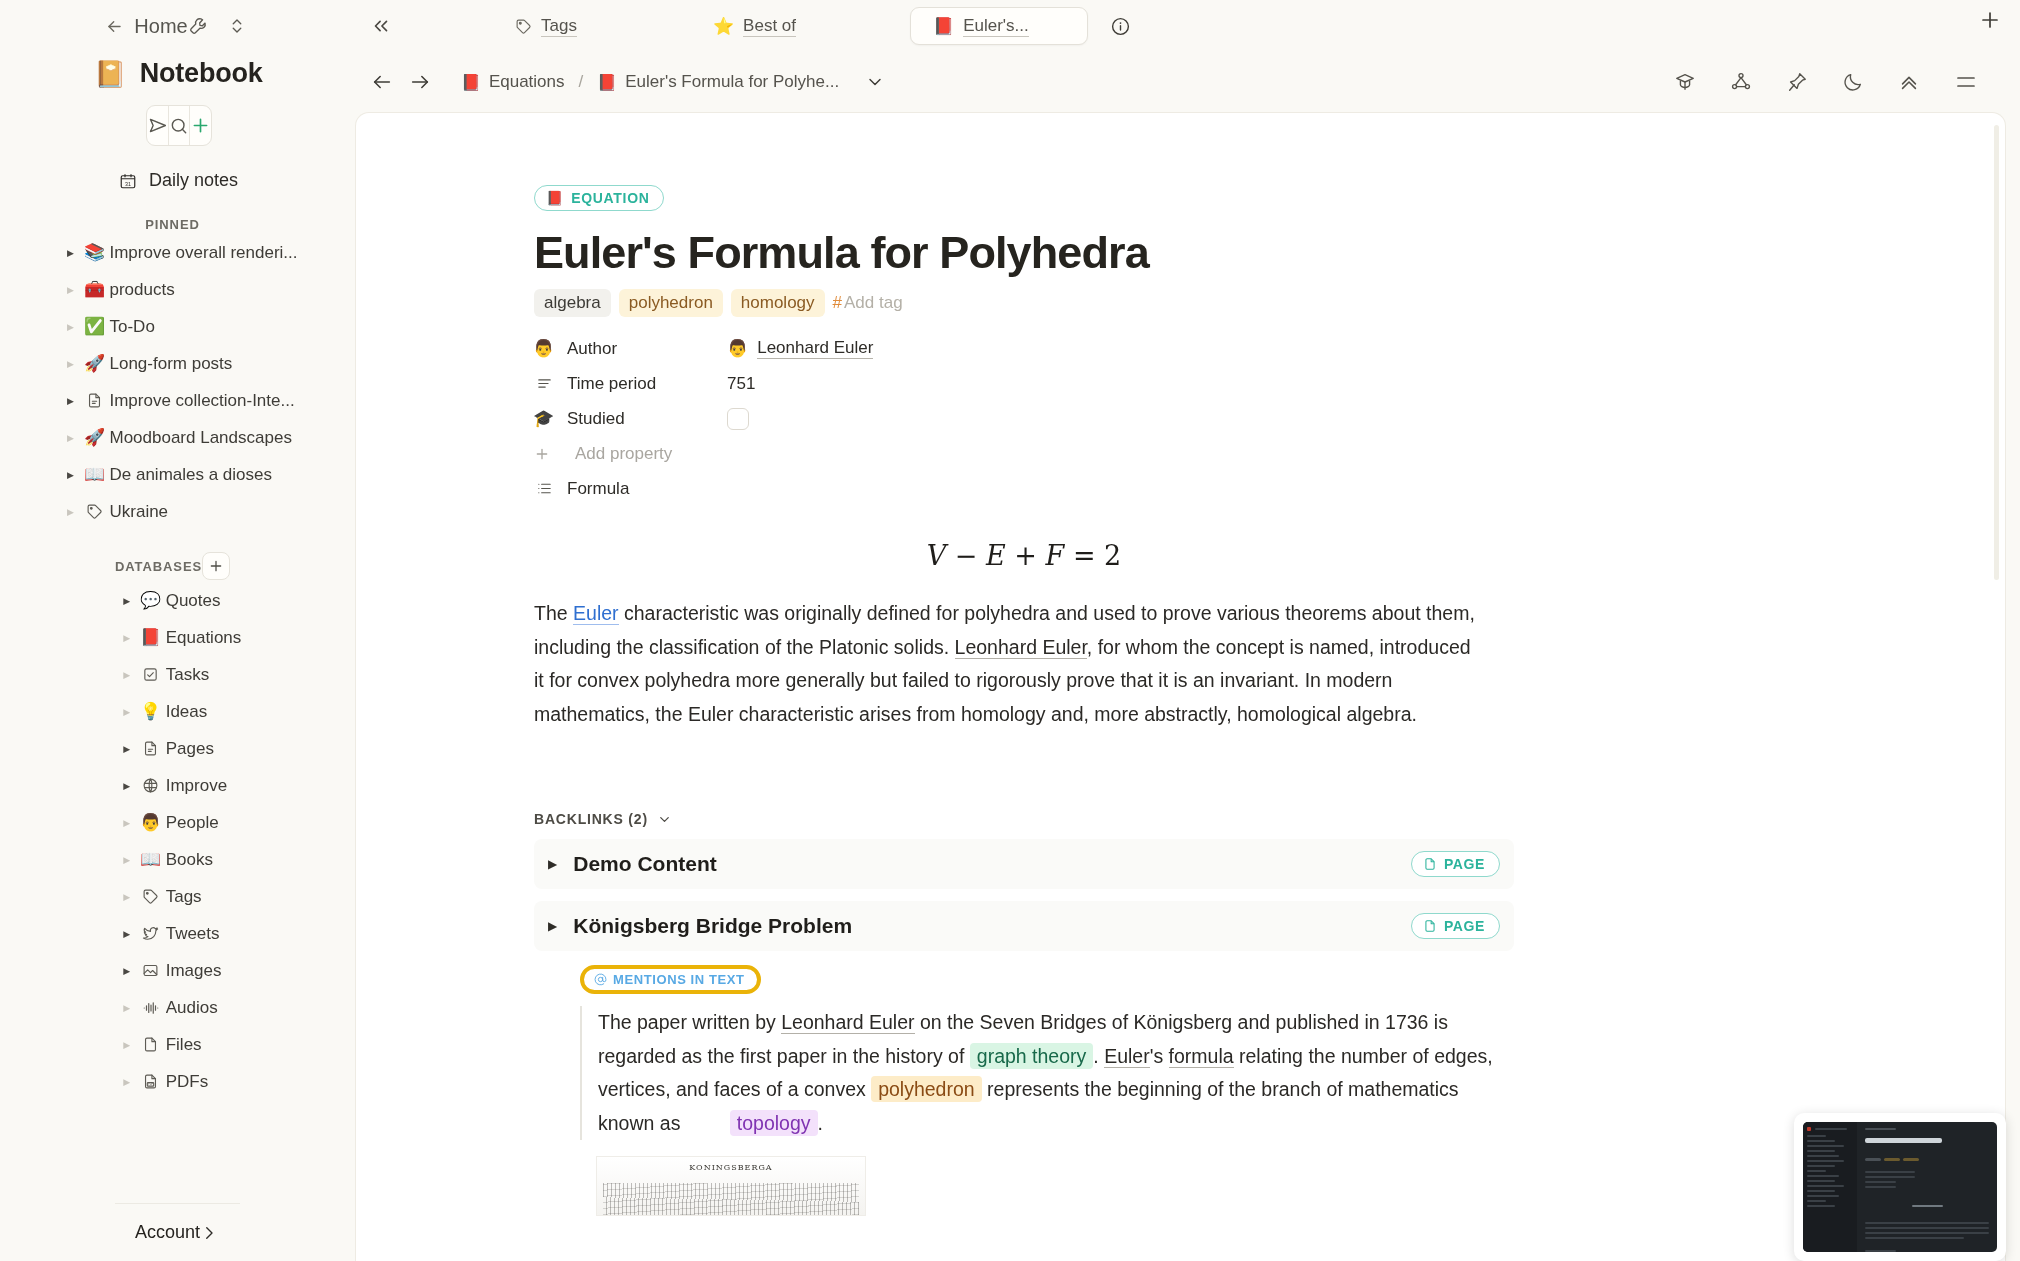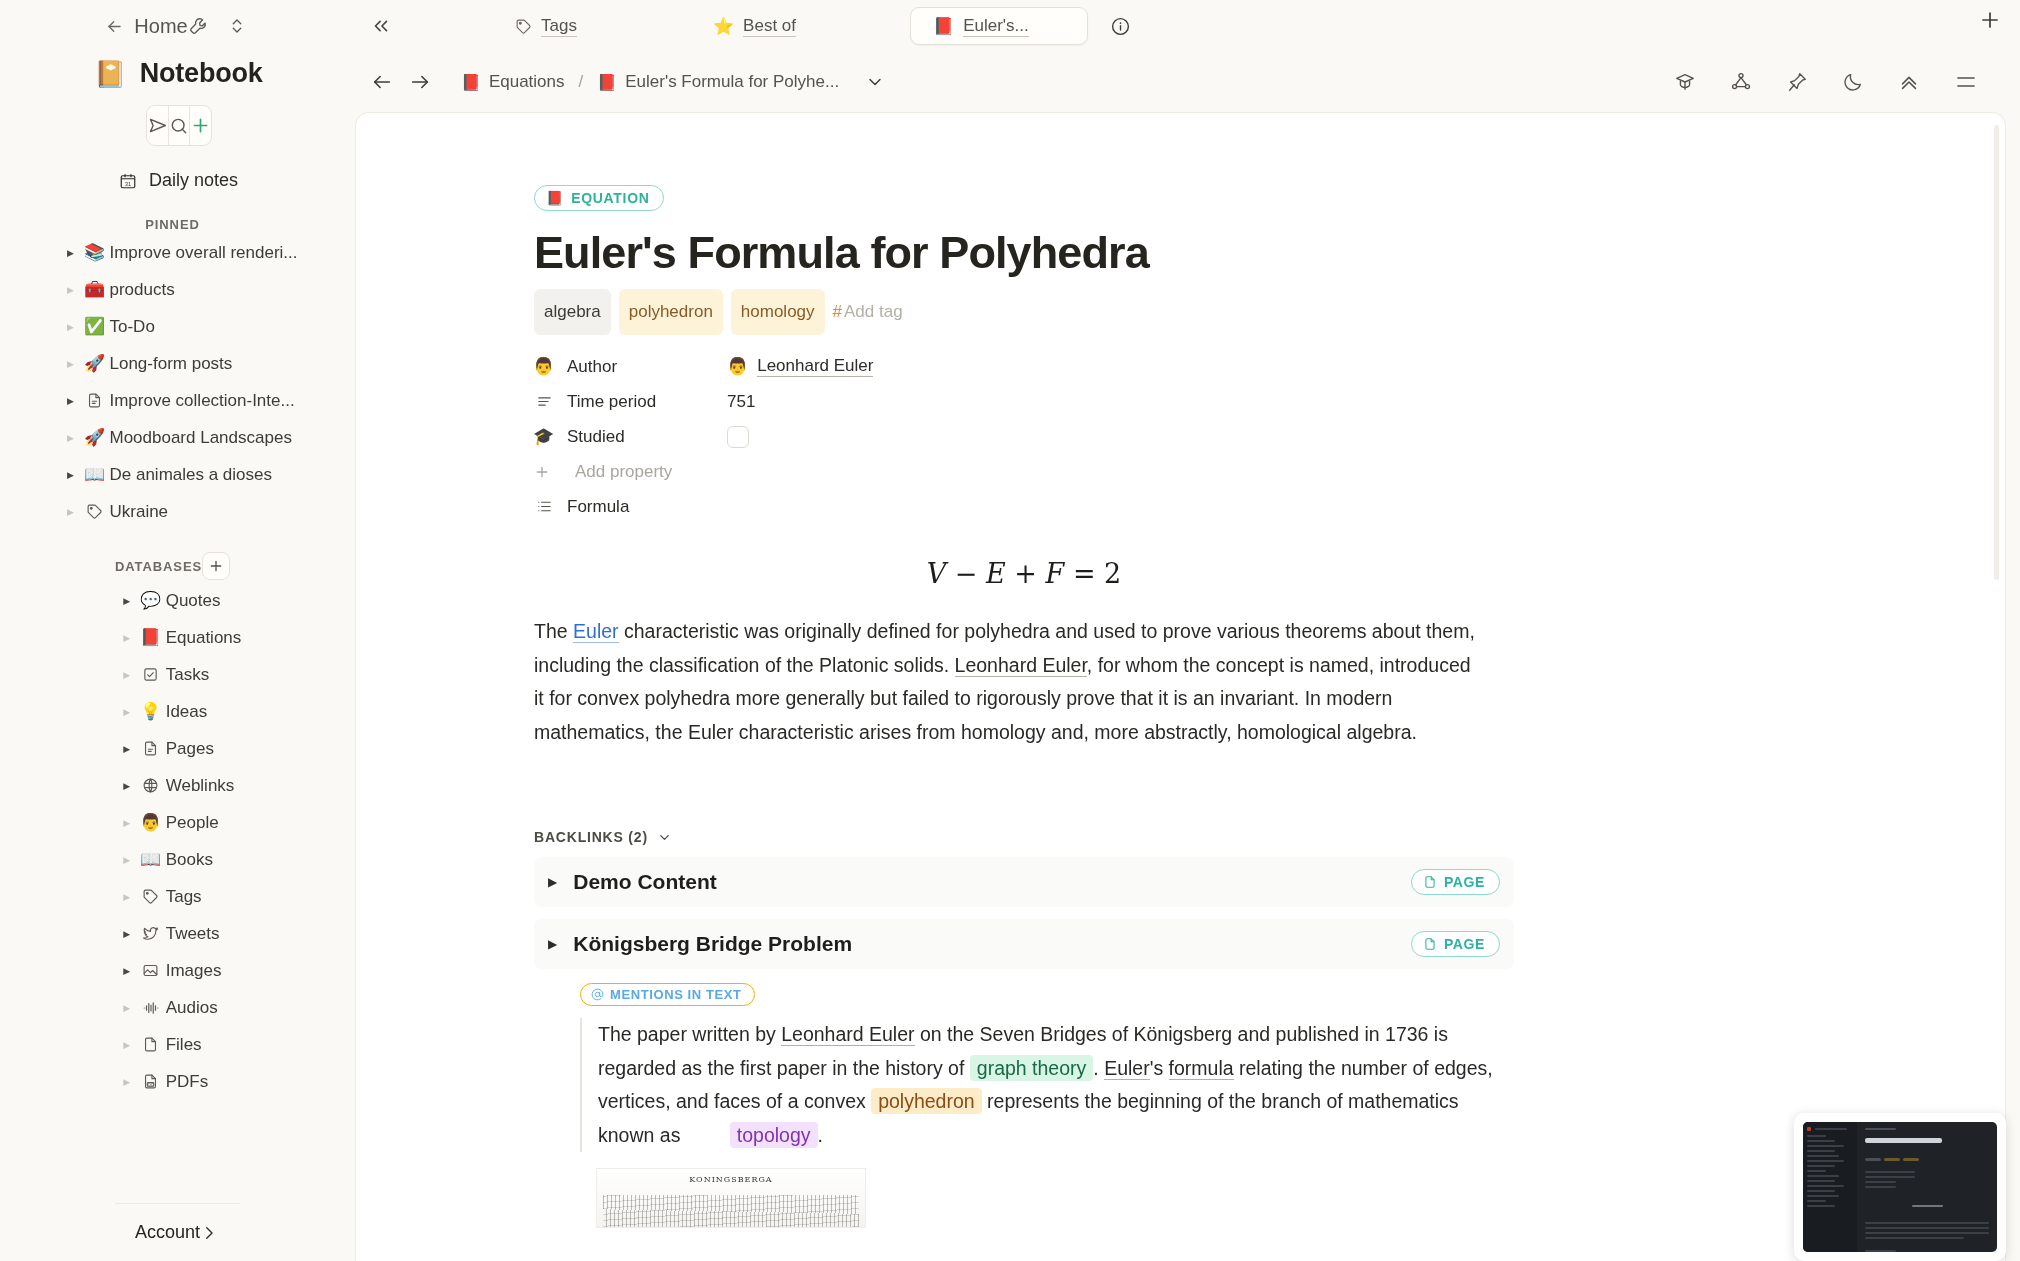--- a/index.html
+++ b/index.html
@@ -158,21 +158,21 @@
     display: inline-flex; align-items: center; gap: 7px;
     border: 1px solid #8fd9cd; color: #2bb39c; background: #fff;
     border-radius: 999px; padding: 4px 13px 4px 11px;
     font-size: 14px; font-weight: bold; letter-spacing: .7px;
   }
   h1.doc-title {
     font-size: 45px; font-weight: bold; color: #26241f;
     letter-spacing: -.9px; margin: 16px 0 10px 0;
   }
   .tags-row { display: flex; align-items: center; gap: 8px; margin-bottom: 14px; }
-  .tag { border-radius: 6px; padding: 13px 10px; font-size: 17px; }
+  .tag { border-radius: 6px; padding: 4px 10px; font-size: 17px; }
   .tag.gray { background: #f2f1ed; color: #3d3b36; }
   .tag.cream { background: #fdf3d9; color: #8a5a22; }
   .add-tag { color: #b4b0a7; font-size: 17px; display: flex; align-items: center; gap: 2px; cursor: pointer;}
   .add-tag .hash { color: #e08b3a; }
 
   .props { display: flex; flex-direction: column; gap: 0; }
   .prop-row { display: flex; align-items: center; height: 35px; }
   .prop-key { display: flex; align-items: center; gap: 13px; width: 193px; font-size: 17px; color: #2e2c28; }
   .prop-key .pk-ico { width: 20px; display: flex; align-items: center; justify-content: center; }
   .prop-val { font-size: 17px; color: #2e2c28; display: flex; align-items: center; gap: 9px; }
@@ -209,21 +209,21 @@
   .page-badge {
     margin-left: auto;
     display: inline-flex; align-items: center; gap: 7px;
     border: 1px solid #8fd9cd; color: #2bb39c; background: #fff;
     border-radius: 999px; padding: 4px 14px 4px 11px;
     font-size: 14px; font-weight: bold; letter-spacing: .6px;
   }
   .mentions-pill {
     display: inline-flex; align-items: center; gap: 6px;
     margin: 14px 0 0 46px;
-    border: 1px solid #eab308; color: #58a9e4; background: #fff;
+    border: 4px solid #eab308; color: #58a9e4; background: #fff;
     border-radius: 999px; padding: 3px 12px 3px 10px;
     font-size: 13px; font-weight: bold; letter-spacing: .6px;
   }
   .quote-block {
     margin: 12px 0 0 46px;
     border-left: 2px solid #e6e4dd;
     padding-left: 16px;
   }
   .quote-text { font-size: 19.5px; line-height: 1.72; color: #2b2926; width: 910px; }
   .hl { border-radius: 4px; padding: 2px 7px; }
@@ -463,21 +463,21 @@
         </div>
         <div class="sb-item">
           <span class="arrow dark">▶</span>
           <span class="ico">
             <svg width="17" height="17" viewBox="0 0 24 24" fill="none" stroke="#5d5b54" stroke-width="1.6" stroke-linecap="round" stroke-linejoin="round">
               <circle cx="12" cy="12" r="9"></circle>
               <path d="M3.6 9h16.8M3.6 15h16.8"></path>
               <path d="M12 3c2.5 3 2.5 15 0 18M12 3c-2.5 3-2.5 15 0 18"></path>
             </svg>
           </span>
-          <span class="lbl">Weblinks</span>
+          <span class="lbl">Improve</span>
         </div>
         <div class="sb-item">
           <span class="arrow">▶</span>
           <span class="ico">👨</span>
           <span class="lbl">People</span>
         </div>
         <div class="sb-item">
           <span class="arrow">▶</span>
           <span class="ico">📖</span>
           <span class="lbl">Books</span>

